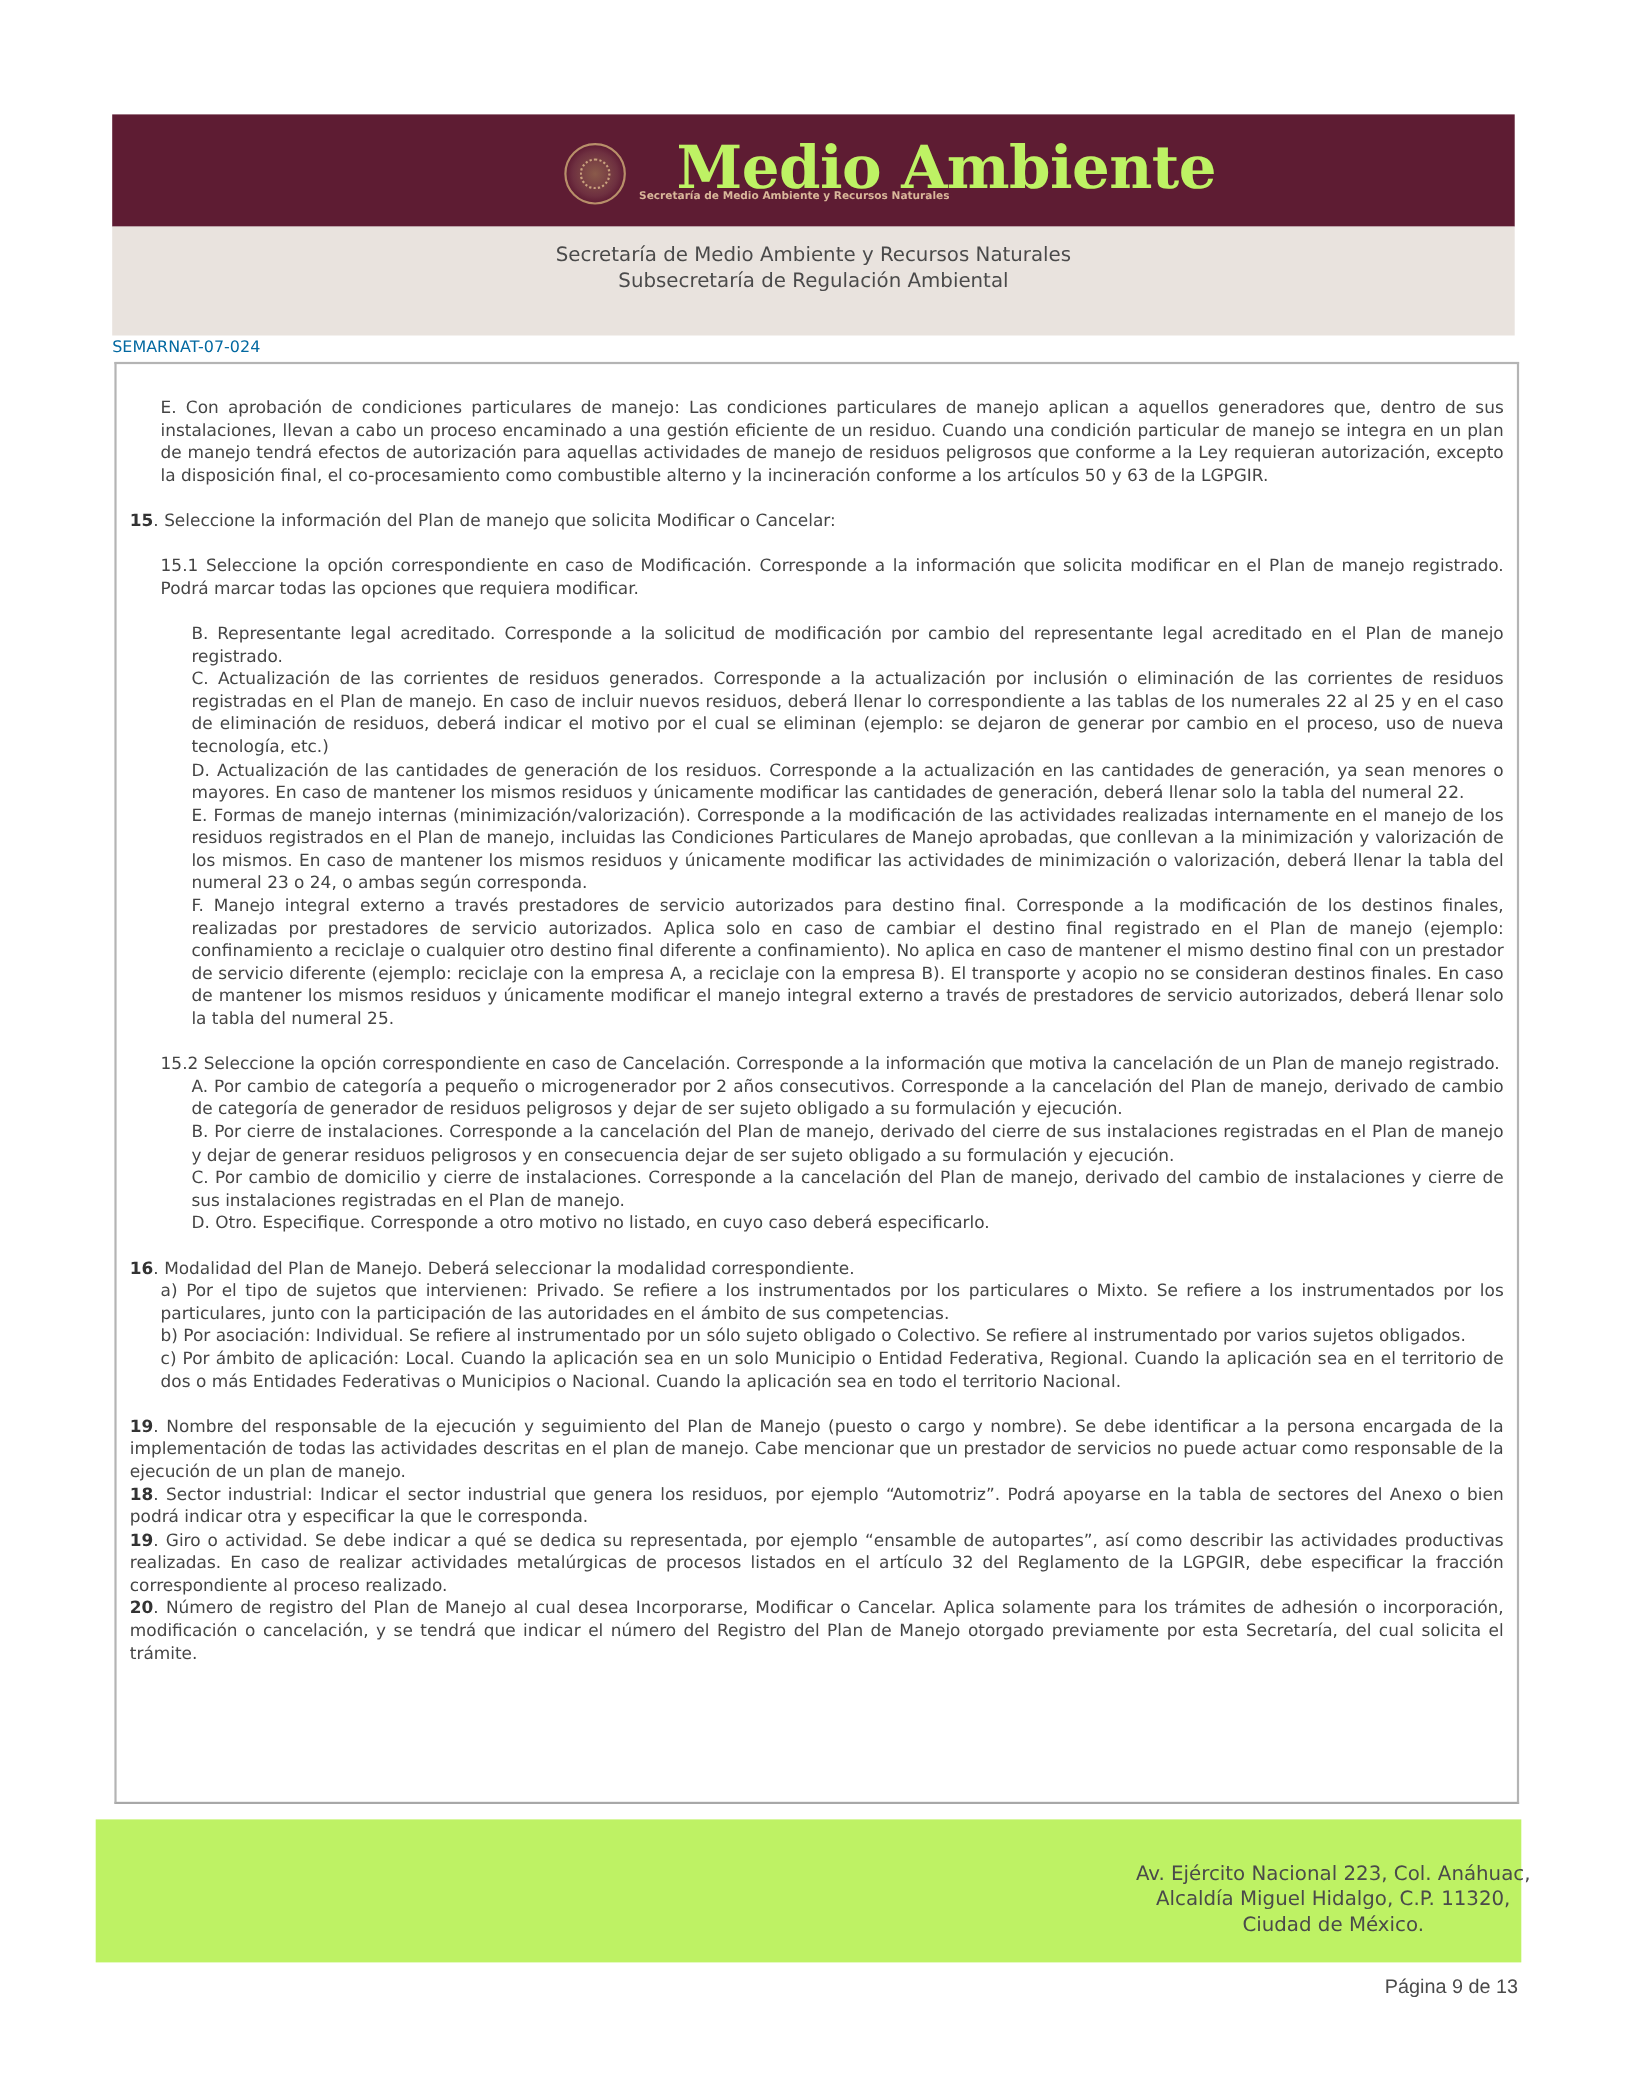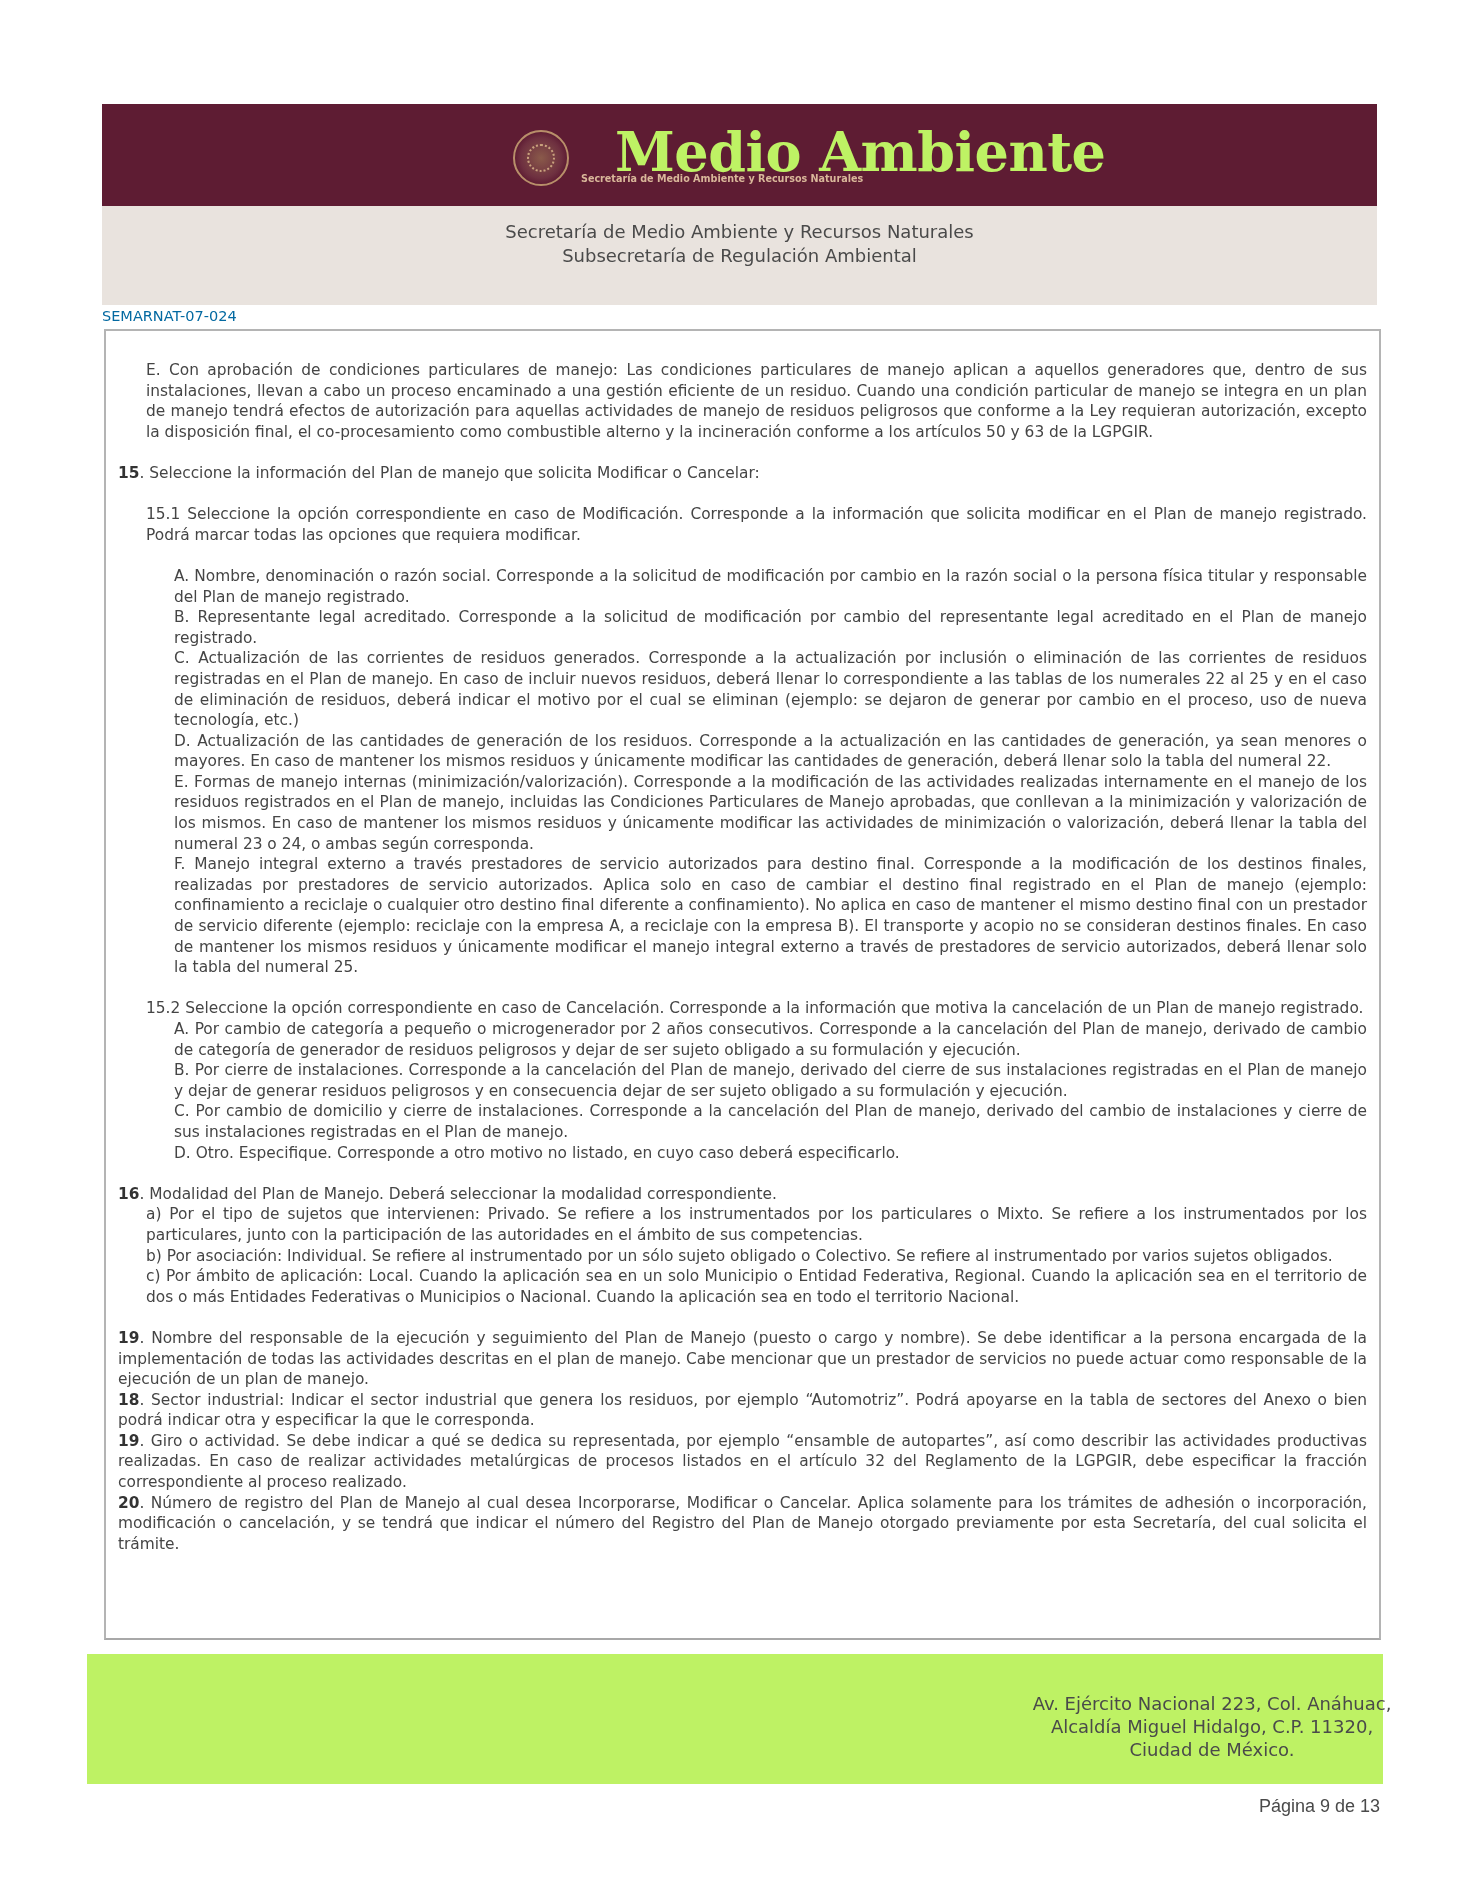--- a/index.html
+++ b/index.html
@@ -66,21 +66,20 @@
 
 <div class="body-text">
   <p class="p lvl1">E. Con aprobación de condiciones particulares de manejo: Las condiciones particulares de manejo aplican a aquellos generadores que, dentro de sus instalaciones, llevan a cabo un proceso encaminado a una gestión eficiente de un residuo. Cuando una condición particular de manejo se integra en un plan de manejo tendrá efectos de autorización para aquellas actividades de manejo de residuos peligrosos que conforme a la Ley requieran autorización, excepto la disposición final, el co-procesamiento como combustible alterno y la incineración conforme a los artículos 50 y 63 de la LGPGIR.</p>
   <div class="gap"></div>
 
   <p class="p"><span class="num">15</span><span>. Seleccione la información del Plan de manejo que solicita Modificar o Cancelar:</span></p>
   <div class="gap"></div>
 
   <p class="p lvl1">15.1 Seleccione la opción correspondiente en caso de Modificación. Corresponde a la información que solicita modificar en el Plan de manejo registrado. Podrá marcar todas las opciones que requiera modificar.</p>
   <div class="gap"></div>
-  <p class="p lvl2">A. Nombre, denominación o razón social. Corresponde a la solicitud de modificación por cambio en la razón social o la persona física titular y responsable del Plan de manejo registrado.</p>
   <p class="p lvl2">B. Representante legal acreditado. Corresponde a la solicitud de modificación por cambio del representante legal acreditado en el Plan de manejo registrado.</p>
   <p class="p lvl2">C. Actualización de las corrientes de residuos generados. Corresponde a la actualización por inclusión o eliminación de las corrientes de residuos registradas en el Plan de manejo. En caso de incluir nuevos residuos, deberá llenar lo correspondiente a las tablas de los numerales 22 al 25 y en el caso de eliminación de residuos, deberá indicar el motivo por el cual se eliminan (ejemplo: se dejaron de generar por cambio en el proceso, uso de nueva tecnología, etc.)</p>
   <p class="p lvl2">D. Actualización de las cantidades de generación de los residuos. Corresponde a la actualización en las cantidades de generación, ya sean menores o mayores. En caso de mantener los mismos residuos y únicamente modificar las cantidades de generación, deberá llenar solo la tabla del numeral 22.</p>
   <p class="p lvl2">E. Formas de manejo internas (minimización/valorización). Corresponde a la modificación de las actividades realizadas internamente en el manejo de los residuos registrados en el Plan de manejo, incluidas las Condiciones Particulares de Manejo aprobadas, que conllevan a la minimización y valorización de los mismos. En caso de mantener los mismos residuos y únicamente modificar las actividades de minimización o valorización, deberá llenar la tabla del numeral 23 o 24, o ambas según corresponda.</p>
   <p class="p lvl2">F. Manejo integral externo a través prestadores de servicio autorizados para destino final. Corresponde a la modificación de los destinos finales, realizadas por prestadores de servicio autorizados. Aplica solo en caso de cambiar el destino final registrado en el Plan de manejo (ejemplo: confinamiento a reciclaje o cualquier otro destino final diferente a confinamiento). No aplica en caso de mantener el mismo destino final con un prestador de servicio diferente (ejemplo: reciclaje con la empresa A, a reciclaje con la empresa B). El transporte y acopio no se consideran destinos finales. En caso de mantener los mismos residuos y únicamente modificar el manejo integral externo a través de prestadores de servicio autorizados, deberá llenar solo la tabla del numeral 25.</p>
   <div class="gap"></div>
 
   <p class="p lvl1">15.2 Seleccione la opción correspondiente en caso de Cancelación. Corresponde a la información que motiva la cancelación de un Plan de manejo registrado.</p>
   <p class="p lvl2">A. Por cambio de categoría a pequeño o microgenerador por 2 años consecutivos. Corresponde a la cancelación del Plan de manejo, derivado de cambio de categoría de generador de residuos peligrosos y dejar de ser sujeto obligado a su formulación y ejecución.</p>
   <p class="p lvl2">B. Por cierre de instalaciones. Corresponde a la cancelación del Plan de manejo, derivado del cierre de sus instalaciones registradas en el Plan de manejo y dejar de generar residuos peligrosos y en consecuencia dejar de ser sujeto obligado a su formulación y ejecución.</p>

